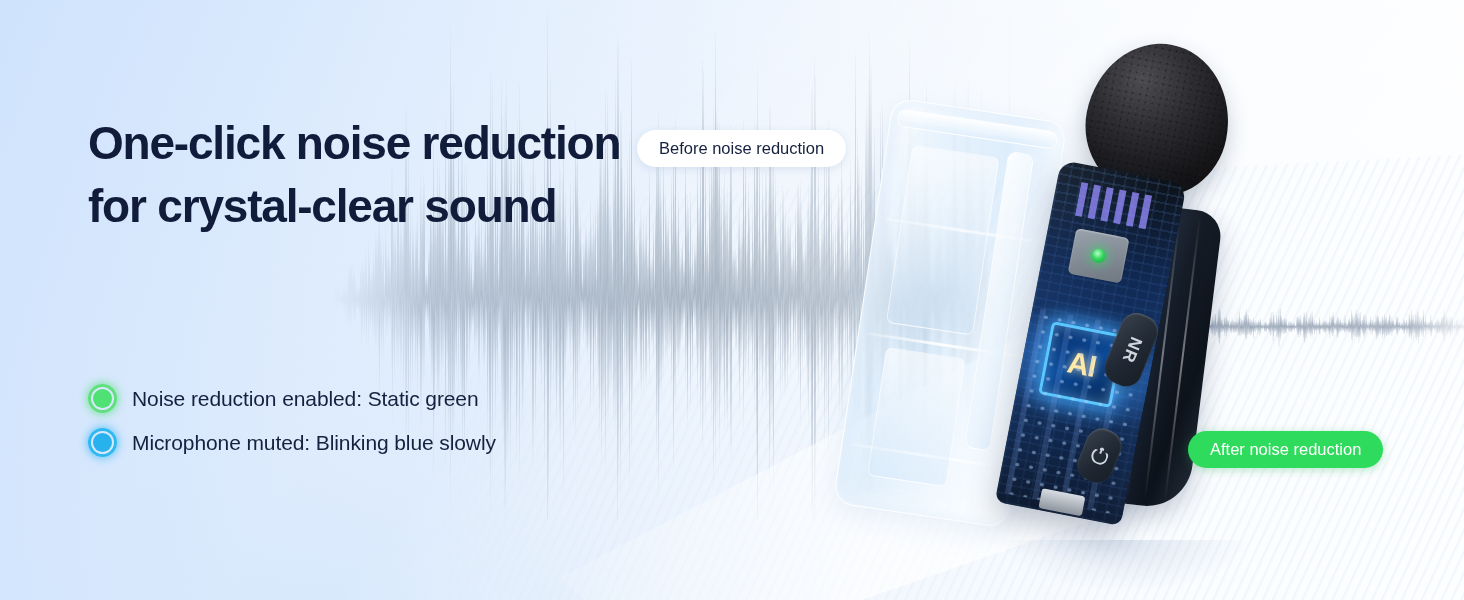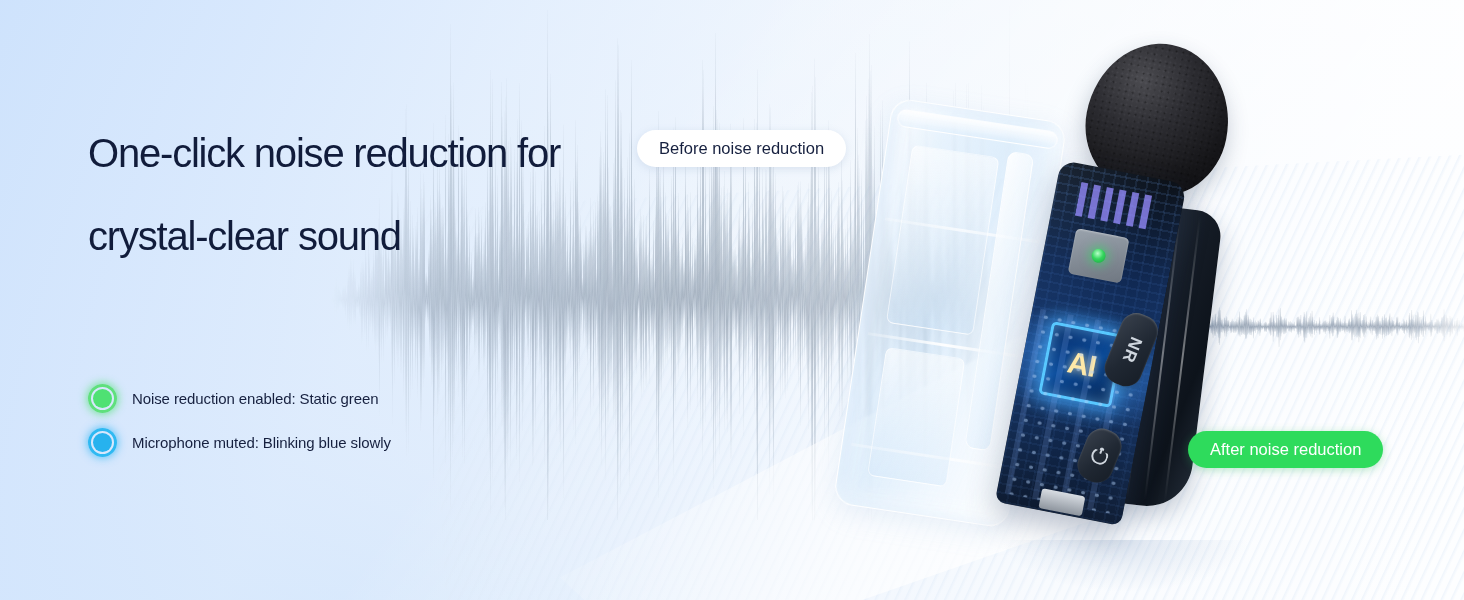--- a/index.html
+++ b/index.html
@@ -59,23 +59,23 @@
   
   .wave{ position:absolute; pointer-events:none; }
   .wave svg{ display:block; }
 
   #wave-before{ left:330px; top:0px; width:700px; height:520px; opacity:.95; }
   #wave-after { left:1150px; top:232px; width:330px; height:180px; opacity:.95; }
 
   
   .copy{ position:absolute; left:88px; top:112px; width:600px; z-index:6; }
   .headline{
-    font-size:40px;
-    line-height:83px;
-    font-weight:400;
+    font-size:46px;
+    line-height:63px;
+    font-weight:700;
     letter-spacing:-1.2px;
     color:#111c3b;
   }
 
   .bullets{ position:absolute; left:88px; top:384px; z-index:6; }
   .bullet{
     display:flex; align-items:center;
     gap:15px;
     margin-bottom:15px;
   }
@@ -91,21 +91,21 @@
     position:absolute;
     left:5px; top:5px; right:5px; bottom:5px;
     border-radius:50%;
   }
   .led.green{ box-shadow:0 0 0 3px #5fe07c inset, 0 0 9px 1px rgba(80,226,120,.75); }
   .led.green::after{ background:#4fe173; }
   .led.blue { box-shadow:0 0 0 3px #2fb9f2 inset, 0 0 9px 1px rgba(45,180,244,.70); }
   .led.blue::after { background:#27b2ee; }
 
   .bullet-text{
-    font-size:15px;
+    font-size:21px;
     color:#16203f;
     letter-spacing:-0.1px;
     white-space:nowrap;
   }
 
   
   .pill{
     position:absolute;
     display:flex; align-items:center; justify-content:flex-start;
     border-radius:999px;

